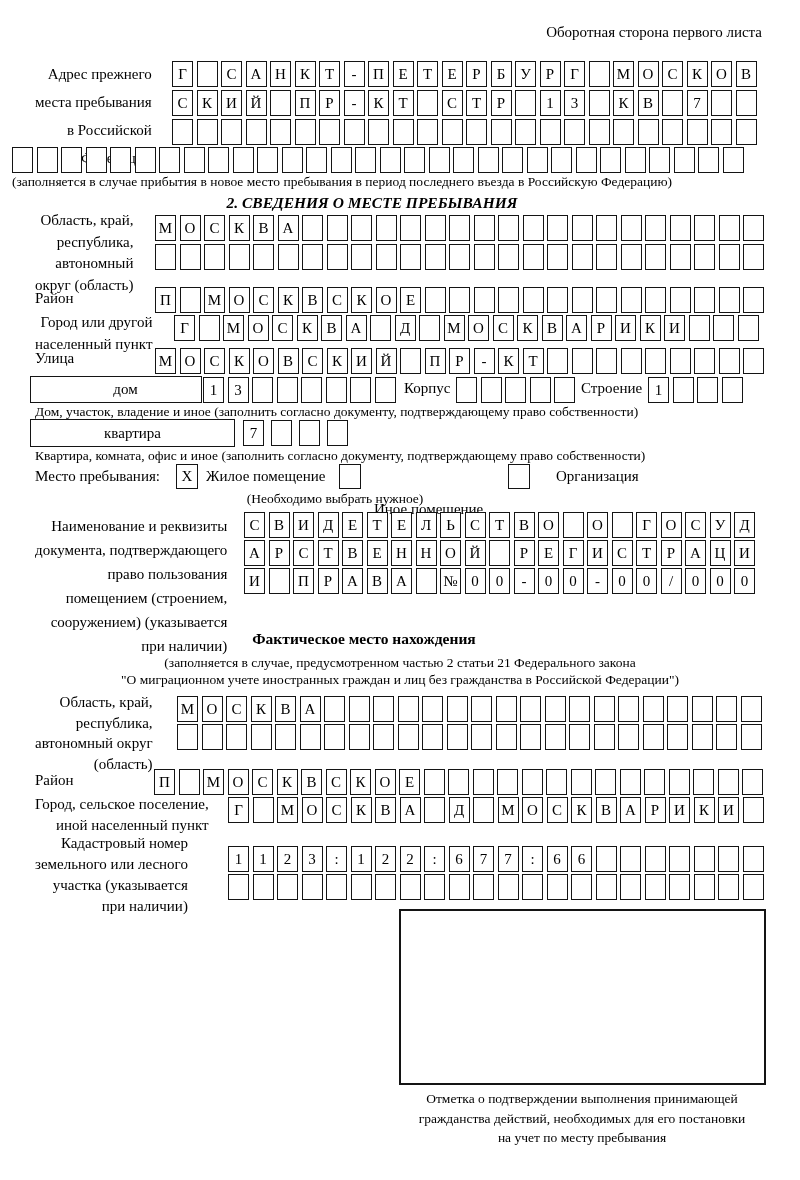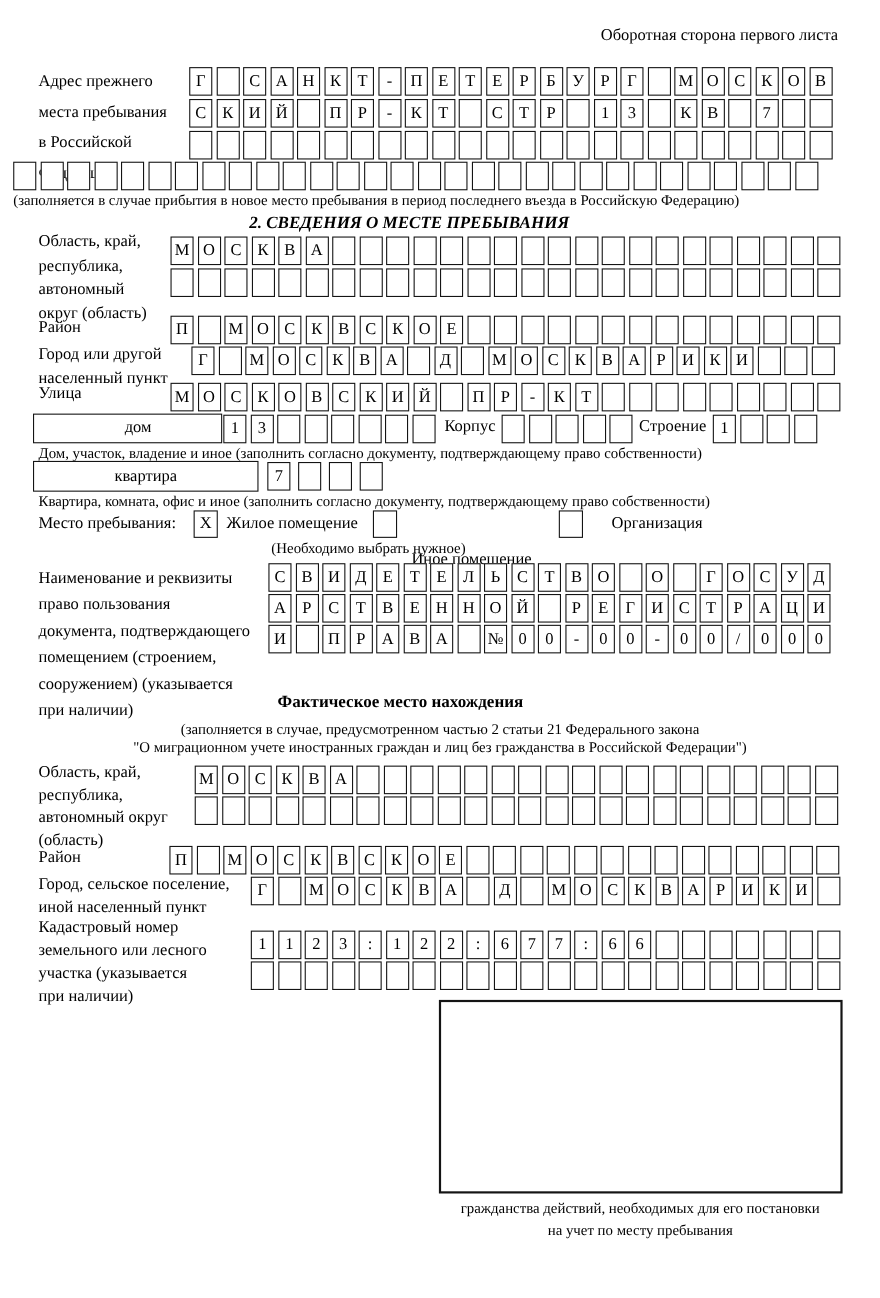--- a/index.html
+++ b/index.html
@@ -1,18 +1,18 @@
 <!DOCTYPE html>
 <html><head>
 <meta charset="utf-8">
 <style>
   html,body{margin:0;padding:0;background:#ffffff;}
   .page{position:relative;width:800px;height:1180px;background:#fff;overflow:hidden;
         font-family:"Liberation Serif","DejaVu Serif",serif;color:#000;}
-  .abs{position:absolute;}
+  .abs{position:absolute;text-align:right;}
   .lbl{font-size:15px;}
   .note{font-size:13.5px;}
   .title{font-size:15.5px;font-weight:bold;}
   .center{text-align:center;}
   .cellrow{position:absolute;display:flex;}
   .cell{box-sizing:border-box;flex:0 0 auto;width:21px;height:26px;border:1.5px solid #141414;
         margin-right:3.5px;display:flex;align-items:center;justify-content:center;
         font-size:15px;line-height:1;background:#fff;}
   .wgap .cell{margin-right:7px;}
   .labelbox{box-sizing:border-box;position:absolute;border:1.5px solid #141414;
@@ -350,22 +350,22 @@
   </div>
   <div class="abs lbl" style="left:374px;top:468px;margin-top:33px;">Иное помещение</div>
   <div class="chk" style="left:508px;top:464px;">
     <span></span>
   </div>
   <div class="abs lbl" style="left:556px;top:468px;">Организация</div>
   <div class="abs note center" style="left:160px;top:491px;width:350px;">(Необходимо выбрать нужное)</div>
 
   <div class="abs lbl lines" style="left:35px;top:514px;line-height:24px;">
     <div>Наименование и реквизиты</div>
+    <div>документа, подтверждающего</div>
     <div>право пользования</div>
-    <div>документа, подтверждающего</div>
     <div>помещением (строением,</div>
     <div>сооружением) (указывается</div>
     <div>при наличии)</div>
   </div>
   <div class="cellrow" style="left:244px;top:512px;">
       <span class="cell">С</span>
       <span class="cell">В</span>
       <span class="cell">И</span>
       <span class="cell">Д</span>
       <span class="cell">Е</span>
@@ -606,17 +606,18 @@
       <span class="cell"></span>
       <span class="cell"></span>
       <span class="cell"></span>
       <span class="cell"></span>
       <span class="cell"></span>
       <span class="cell"></span>
     </div>
 
   <div class="stampbox" style="left:399px;top:909px;width:363px;height:172px;"></div>
   <div class="abs note center lines" style="left:382px;top:1089px;width:400px;line-height:19.5px;">
+    <div>Отметка о подтверждении выполнения принимающей</div>
     <div>гражданства действий, необходимых для его постановки</div>
     <div>на учет по месту пребывания</div>
   </div>
 
 </div>
 
 </body></html>

